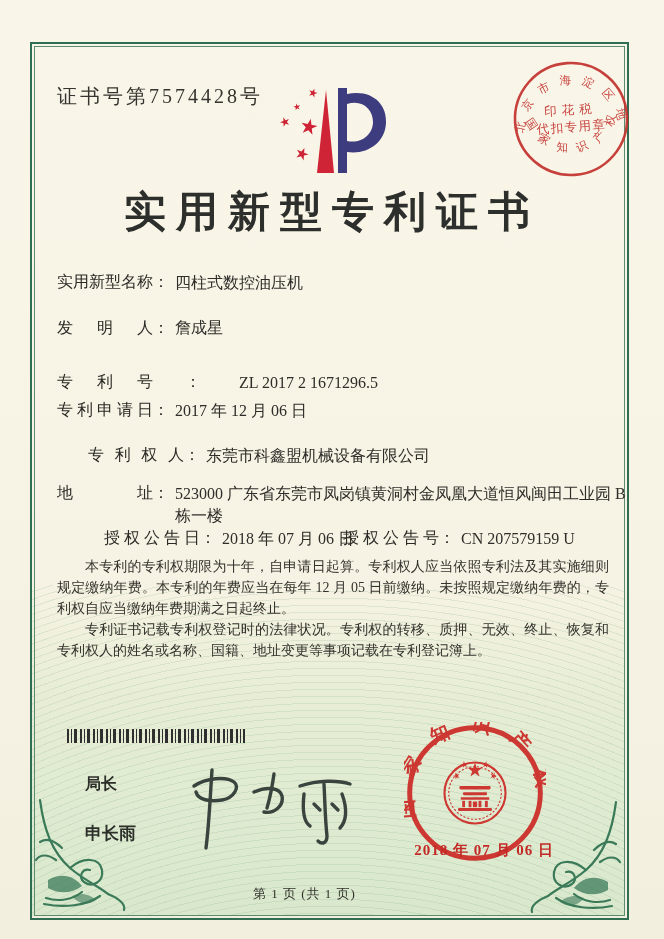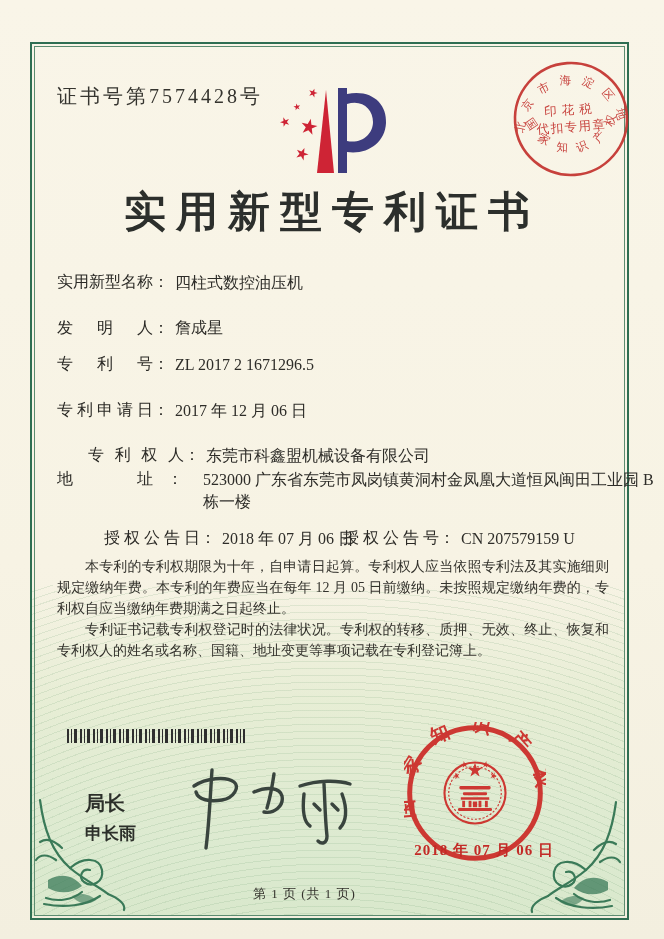--- a/index.html
+++ b/index.html
@@ -17,30 +17,30 @@
   .content{position:absolute;inset:0;z-index:2;}
   .certno{position:absolute;left:57px;top:83px;font-size:20px;letter-spacing:3px;color:#35342f;}
   .logo{position:absolute;left:272px;top:80px;}
   .taxstamp{position:absolute;left:511px;top:58px;z-index:4;transform:rotate(-4deg);opacity:.92;}
   .title{position:absolute;left:0;right:0;top:184px;text-align:center;font-size:42px;font-weight:600;
          letter-spacing:10px;color:#2c2f2c;}
   .row{position:absolute;left:57px;font-size:16px;display:flex;align-items:flex-start;}
   .lbl{display:inline-block;width:96px;text-align:justify;text-align-last:justify;color:#2b2a26;}
   .colon{margin-right:6px;}
   .val{max-width:452px;line-height:22px;}
-  .row-name{top:272px;} .row-inventor{top:317px;align-items:flex-end;} .row-patentno{top:354px;}
-  .row-filing{top:400px;} .row-patentee{top:445px;margin-left:31px;} .row-address{top:469px;gap:14px;}
+  .row-name{top:272px;} .row-inventor{top:317px;align-items:flex-end;} .row-patentno{top:372px;gap:32px;}
+  .row-filing{top:400px;} .row-patentee{top:445px;margin-left:31px;} .row-address{top:483px;}
   .row-grantdate{top:528px;margin-left:47px;} .row-grantno{top:528px;left:343px;}
   .paras{position:absolute;left:57px;top:556px;width:552px;font-size:14px;line-height:21px;
          text-align:justify;color:#33322c;}
   .paras p{margin:0;text-indent:2em;}
   .barcode{position:absolute;left:67px;top:729px;width:178px;height:14px;z-index:2;
          background:repeating-linear-gradient(90deg,#2f2f2f 0 2px,rgba(0,0,0,0) 2px 4px,
                     #2f2f2f 4px 5px,rgba(0,0,0,0) 5px 7px,#2f2f2f 7px 10px,rgba(0,0,0,0) 10px 13px);}
-  .sig-title{position:absolute;left:85px;top:790px;font-size:20px;font-weight:700;
+  .sig-title{position:absolute;left:85px;top:774px;font-size:16px;font-weight:700;
          font-family:"Liberation Sans","DejaVu Sans",sans-serif;color:#2c2f2a;text-align:right;}
   .sig-name{position:absolute;left:85px;top:822px;font-size:17px;font-weight:700;
          font-family:"Liberation Sans","DejaVu Sans",sans-serif;color:#2c2f2a;}
   .sig-hand{position:absolute;left:182px;top:760px;}
   .seal{position:absolute;left:404px;top:722px;z-index:3;opacity:.93;}
   .seal-date{position:absolute;left:404px;top:841px;width:160px;z-index:4;font-size:15px;
          color:#c32a26;letter-spacing:1px;font-weight:600;text-align:center;}
   .footer{position:absolute;left:253px;top:885px;font-size:13px;color:#33322c;letter-spacing:1px;}
   .flourish{position:absolute;z-index:1;}
   .flourish-br{left:514px;top:798px;}

